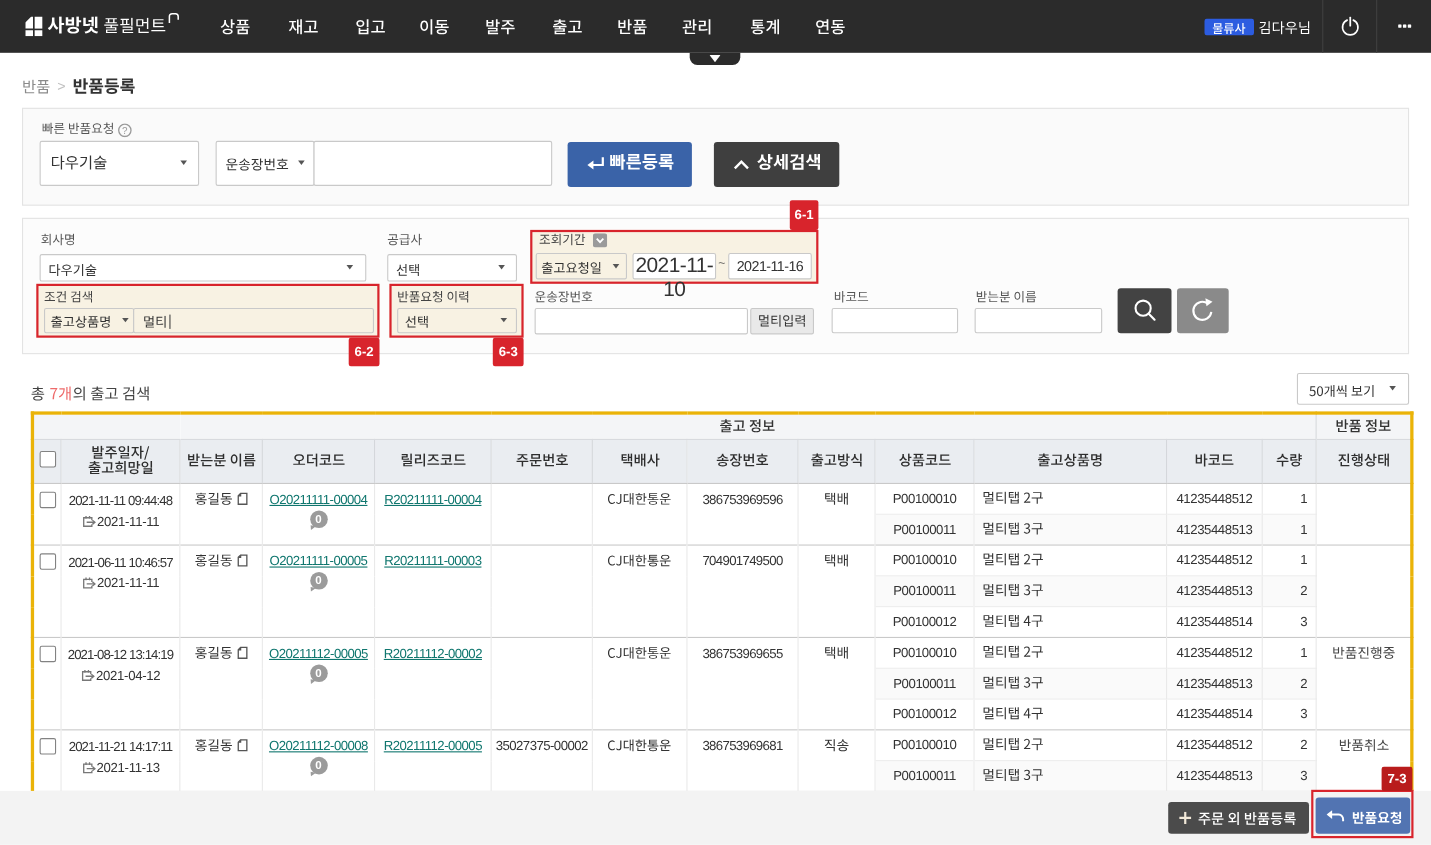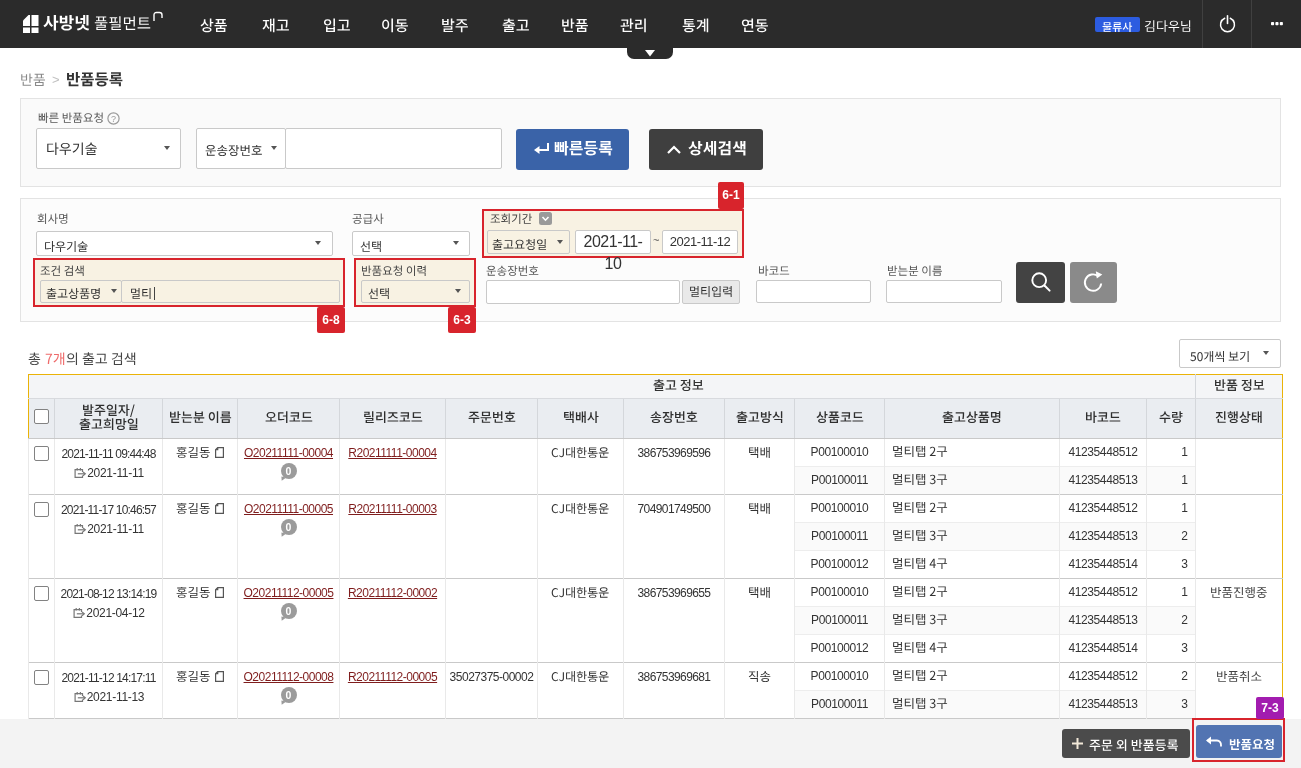--- a/index.html
+++ b/index.html
@@ -257,23 +257,23 @@
     <div class="abs" style="left:492px;top:235px"><svg class="k" width="56" height="12" style="vertical-align:-2px;">
         <g transform="translate(0,10) scale(0.01200,-0.01200)" fill="#333">
           <use href="#q62" x="0"></use>
           <use href="#q63" x="920"></use>
           <use href="#q38" x="1840"></use>
           <use href="#q39" x="2760"></use>
           <use href="#q64" x="3680"></use>
         </g>
       </svg></div>
     <div class="arr" style="left:557px;top:240px"></div>
-    <div class="sel" style="left:575px;top:230px;width:76px;height:24px;text-align:center;font-size:16px;color:#333;line-height:22px;letter-spacing:-0.5px">2021-11-10</div>
+    <div class="sel" style="left:575px;top:230px;width:76px;height:24px;text-align:center;font-size:19px;color:#333;line-height:22px;letter-spacing:-0.5px">2021-11-10</div>
     <div class="abs" style="left:653px;top:234px;font-size:11px;color:#555">~</div>
-    <div class="sel" style="left:662px;top:230px;width:76px;height:24px;text-align:center;font-size:13px;color:#333;line-height:22px;letter-spacing:-0.5px">2021-11-12</div>
+    <div class="sel" style="left:662px;top:230px;width:76px;height:24px;text-align:center;font-size:13px;color:#333;line-height:22px;letter-spacing:-0.5px">2021-11-16</div>
     <div class="abs" style="left:718px;top:182px;width:26px;height:27px;background:#d8242c;color:#fff;font-weight:bold;font-size:12px;text-align:center;line-height:27px;border-radius:2px">6-1</div>
     <div class="abs" style="left:33px;top:258px;width:312px;height:49px;background:#f8f2e3;border:2px solid #d8242c"></div>
     <div class="lbl" style="left:40px;top:264px"><svg class="k" width="45" height="12" style="vertical-align:-2px;">
         <g transform="translate(0,10) scale(0.01150,-0.01150)" fill="#444">
           <use href="#q60" x="0"></use>
           <use href="#q65" x="920"></use>
           <use href="#q66" x="2064"></use>
           <use href="#q67" x="2984"></use>
         </g>
       </svg></div>
@@ -288,21 +288,21 @@
         </g>
       </svg></div>
     <div class="arr" style="left:111px;top:289px"></div>
     <div class="sel" style="left:121px;top:280px;width:219px;height:23px;background:#f8f2e3"></div>
     <div class="abs" style="left:130px;top:284px"><svg class="k" width="23" height="12" style="vertical-align:-2px;">
         <g transform="translate(0,10) scale(0.01200,-0.01200)" fill="#333">
           <use href="#q69" x="0"></use>
           <use href="#q70" x="920"></use>
         </g>
       </svg><span style="display:inline-block;width:1px;height:13px;background:#444;vertical-align:-2px;margin-left:1px"></span></div>
-    <div class="abs" style="left:317px;top:307px;width:28px;height:26px;background:#d8242c;color:#fff;font-weight:bold;font-size:12px;text-align:center;line-height:26px;border-radius:2px">6-8</div>
+    <div class="abs" style="left:317px;top:307px;width:28px;height:26px;background:#d8242c;color:#fff;font-weight:bold;font-size:12px;text-align:center;line-height:26px;border-radius:2px">6-2</div>
     <div class="abs" style="left:354px;top:258px;width:122px;height:49px;background:#f8f2e3;border:2px solid #d8242c"></div>
     <div class="lbl" style="left:361px;top:264px"><svg class="k" width="67" height="12" style="vertical-align:-2px;">
         <g transform="translate(0,10) scale(0.01150,-0.01150)" fill="#444">
           <use href="#q30" x="0"></use>
           <use href="#q31" x="920"></use>
           <use href="#q38" x="1840"></use>
           <use href="#q39" x="2760"></use>
           <use href="#q71" x="3904"></use>
           <use href="#q72" x="4824"></use>
         </g>
@@ -386,32 +386,32 @@
           <use href="#q85" x="0"></use>
           <use href="#q86" x="555"></use>
           <use href="#q83" x="1110"></use>
           <use href="#q87" x="2030"></use>
           <use href="#q88" x="3174"></use>
           <use href="#q40" x="4094"></use>
         </g>
       </svg></div>
     <div class="arr" style="left:1263px;top:351px"></div>
     <style>
-#tb{position:absolute;left:28px;top:374px;width:1254px;border:1px solid #eab308;border-bottom:1px solid #c9c9c9}
+#tb{position:absolute;left:28px;top:374px;width:1254px;border:3px solid #eab308;border-bottom:1px solid #c9c9c9}
 #tb td{border-left:1px solid #e9e9e9;font-size:12px;color:#333;vertical-align:top}
 #tb tr.gr td{height:23.5px;background:#f4f5f7;vertical-align:middle;text-align:center;border-left:none;border-bottom:1px solid #d8dade}
 #tb tr.gr td.b{border-left:1px solid #d4d7db}
 #tb tr.hd td{height:40.5px;background:#eaedf1;vertical-align:middle;text-align:center;border-left:1px solid #d4d7db;border-bottom:1px solid #c9c9c9}
 #tb td.c{text-align:center}
 #tb tr.sub td{border-top:1px solid #ededed}
 #tb tr.sub td,#tb tr.first td{height:28px}
 #tb tr.first td{border-top:1px solid #c9c9c9}
 #tb td.rsp{padding-top:7px}
 #tb tr.zeb td.pr{background:#fafafa}
-#tb a{color:#7f1d1d;text-decoration:underline}
+#tb a{color:#0f766e;text-decoration:underline}
 .cb{display:inline-block;width:15px;height:15px;border:1.5px solid #828282;border-radius:2px;background:#fff}
 .bub{display:inline-block;position:relative;width:16px;height:16px;background:#9b9b9b;border-radius:50%;color:#fff;font-weight:bold;font-size:10.5px;line-height:16px;text-align:center;margin-top:3px}
 .bub:after{content:"";position:absolute;left:0px;bottom:-2px;width:0;height:0;border-left:1px solid transparent;border-right:4px solid transparent;border-top:4px solid #9b9b9b;transform:rotate(10deg)}
 .num{font-size:12px;letter-spacing:-0.7px}
 </style>
     <table id="tb">
       <colgroup>
         <col style="width:26px">
         <col style="width:108px">
         <col style="width:75px">
@@ -625,21 +625,21 @@
                 <use href="#q131" x="1840"></use>
                 <use href="#q134" x="2984"></use>
                 <use href="#q133" x="3539"></use>
               </g>
             </svg></td>
           <td class="c pr" style="padding-top:6px"><span class="num" style="letter-spacing:-0.4px">41235448513</span></td>
           <td class="pr" style="padding:6px 8px 0 0;text-align:right"><span class="num">1</span></td>
         </tr>
         <tr class="first">
           <td rowspan="3" class="c rsp"><span class="cb"></span></td>
-          <td rowspan="3" class="c rsp" style="line-height:18px;padding-top:6px"><span class="num" style="letter-spacing:-0.82px">2021-11-17 10:46:57</span><br><span style="margin-top:1px;display:inline-block"><svg width="14" height="12" style="vertical-align:-2px">
+          <td rowspan="3" class="c rsp" style="line-height:18px;padding-top:6px"><span class="num" style="letter-spacing:-0.82px">2021-06-11 10:46:57</span><br><span style="margin-top:1px;display:inline-block"><svg width="14" height="12" style="vertical-align:-2px">
                 <g fill="none" stroke="#777" stroke-width="1.2">
                   <path d="M9.5 5 V2.7 H2.1 V10.4 H9.5 V8.6"></path>
                   <path d="M4.2 1 V3.4 M7.4 1 V3.4"></path>
                   <path d="M4.8 6.8 H12"></path>
                   <path d="M10 4.9 L12.3 6.8 L10 8.7"></path>
                 </g>
               </svg></span><span class="num" style="letter-spacing:-0.3px">2021-11-11</span></td>
           <td rowspan="3" class="c rsp"><svg class="k" width="35" height="12" style="vertical-align:-2px;">
               <g transform="translate(0,10) scale(0.01250,-0.01250)" fill="#333">
                 <use href="#q122" x="0"></use>
@@ -797,21 +797,21 @@
                 <use href="#q131" x="1840"></use>
                 <use href="#q135" x="2984"></use>
                 <use href="#q133" x="3539"></use>
               </g>
             </svg></td>
           <td class="c pr" style="padding-top:6px"><span class="num" style="letter-spacing:-0.4px">41235448514</span></td>
           <td class="pr" style="padding:6px 8px 0 0;text-align:right"><span class="num">3</span></td>
         </tr>
         <tr class="first">
           <td rowspan="2" class="c rsp"><span class="cb"></span></td>
-          <td rowspan="2" class="c rsp" style="line-height:18px;padding-top:6px"><span class="num" style="letter-spacing:-0.82px">2021-11-12 14:17:11</span><br><span style="margin-top:1px;display:inline-block"><svg width="14" height="12" style="vertical-align:-2px">
+          <td rowspan="2" class="c rsp" style="line-height:18px;padding-top:6px"><span class="num" style="letter-spacing:-0.82px">2021-11-21 14:17:11</span><br><span style="margin-top:1px;display:inline-block"><svg width="14" height="12" style="vertical-align:-2px">
                 <g fill="none" stroke="#777" stroke-width="1.2">
                   <path d="M9.5 5 V2.7 H2.1 V10.4 H9.5 V8.6"></path>
                   <path d="M4.2 1 V3.4 M7.4 1 V3.4"></path>
                   <path d="M4.8 6.8 H12"></path>
                   <path d="M10 4.9 L12.3 6.8 L10 8.7"></path>
                 </g>
               </svg></span><span class="num" style="letter-spacing:-0.3px">2021-11-13</span></td>
           <td rowspan="2" class="c rsp"><svg class="k" width="35" height="12" style="vertical-align:-2px;">
               <g transform="translate(0,10) scale(0.01250,-0.01250)" fill="#333">
                 <use href="#q122" x="0"></use>
@@ -902,21 +902,21 @@
 <path d="M8 0.5 L3 4.5 L8 8.5 Z" fill="#fff"></path>
     </svg>
     <div class="abs" style="left:1229px;top:735px"><svg class="k" width="46" height="12" style="vertical-align:-2px;">
         <g transform="translate(0,10) scale(0.01250,-0.01250)" fill="#fff">
           <use href="#q32" x="0"></use>
           <use href="#q33" x="920"></use>
           <use href="#q145" x="1840"></use>
           <use href="#q146" x="2760"></use>
         </g>
       </svg></div>
-    <div class="abs" style="left:1256px;top:697px;width:28px;height:22px;background:#a21caf;color:#fff;font-weight:bold;font-size:12px;text-align:center;line-height:22px;border-radius:2px">7-3</div>
+    <div class="abs" style="left:1256px;top:697px;width:28px;height:22px;background:#b91c1c;color:#fff;font-weight:bold;font-size:12px;text-align:center;line-height:22px;border-radius:2px">7-3</div>
   </div>
 <svg width="0" height="0" style="position:absolute;overflow:hidden">
     <defs>
       <path id="q0" d="M249 766H356V632Q356 546 341 464Q326 383 294 313Q263 243 215 188Q167 134 102 102L22 209Q81 236 124 281Q166 326 194 383Q222 440 236 504Q249 567 249 632ZM275 766H382V632Q382 569 394 508Q407 447 434 392Q460 338 500 295Q540 252 596 224L515 118Q453 150 408 202Q362 255 333 324Q304 392 290 470Q275 549 275 632ZM632 837H766V-89H632ZM737 481H900V371H737Z"></path>
       <path id="q1" d="M467 272Q564 272 634 250Q704 229 742 188Q780 148 780 91Q780 35 742 -6Q704 -47 634 -68Q564 -90 467 -90Q371 -90 300 -68Q230 -47 192 -6Q153 35 153 91Q153 148 192 188Q230 229 300 250Q371 272 467 272ZM467 167Q408 167 368 159Q328 151 307 134Q286 118 286 91Q286 65 307 48Q328 30 368 22Q408 13 467 13Q526 13 566 22Q607 30 628 48Q648 65 648 91Q648 118 628 134Q607 151 566 159Q526 167 467 167ZM636 837H769V292H636ZM733 622H892V513H733ZM67 779H199V664H381V779H512V343H67ZM199 562V447H381V562Z"></path>
       <path id="q2" d="M359 642H576V536H359ZM84 756H215V375H84ZM84 418H147Q226 418 300 424Q375 431 452 449L465 343Q384 323 307 317Q230 311 147 311H84ZM711 838H837V213H711ZM521 822H645V296H521ZM448 258H561V234Q561 174 538 122Q514 69 468 26Q422 -16 354 -45Q287 -74 201 -86L152 17Q212 25 260 40Q308 56 344 77Q379 98 402 124Q425 150 436 178Q448 206 448 234ZM466 258H580V234Q580 206 591 178Q602 150 626 124Q649 98 684 77Q719 56 766 40Q814 25 874 17L827 -86Q740 -74 672 -45Q605 -16 560 26Q514 69 490 122Q466 174 466 234Z"></path>
       <path id="q3" d="M126 803H789V739H126ZM129 570H786V505H129ZM262 779H345V524H262ZM570 779H653V524H570ZM50 432H867V365H50ZM416 392H499V254H416ZM149 278H762V79H232V-30H151V139H681V216H149ZM151 -4H789V-68H151Z"></path>
       <path id="q4" d="M709 827H792V358H709ZM203 314H792V97H287V-39H205V158H710V248H203ZM205 -1H825V-68H205ZM90 765H576V700H90ZM75 389 65 457Q146 458 241 460Q336 462 434 468Q531 473 619 483L623 423Q534 409 437 402Q340 395 248 392Q155 389 75 389ZM179 735H259V428H179ZM406 735H487V428H406Z"></path>
       <path id="q5" d="M92 748H504V327H92ZM423 681H173V394H423ZM711 826H794V166H711ZM480 575H734V508H480ZM217 10H819V-58H217ZM217 226H299V-20H217Z"></path>
       <path id="q6" d="M155 339H776V272H155ZM50 108H870V39H50ZM155 749H767V681H239V319H155ZM213 548H747V481H213Z"></path>

